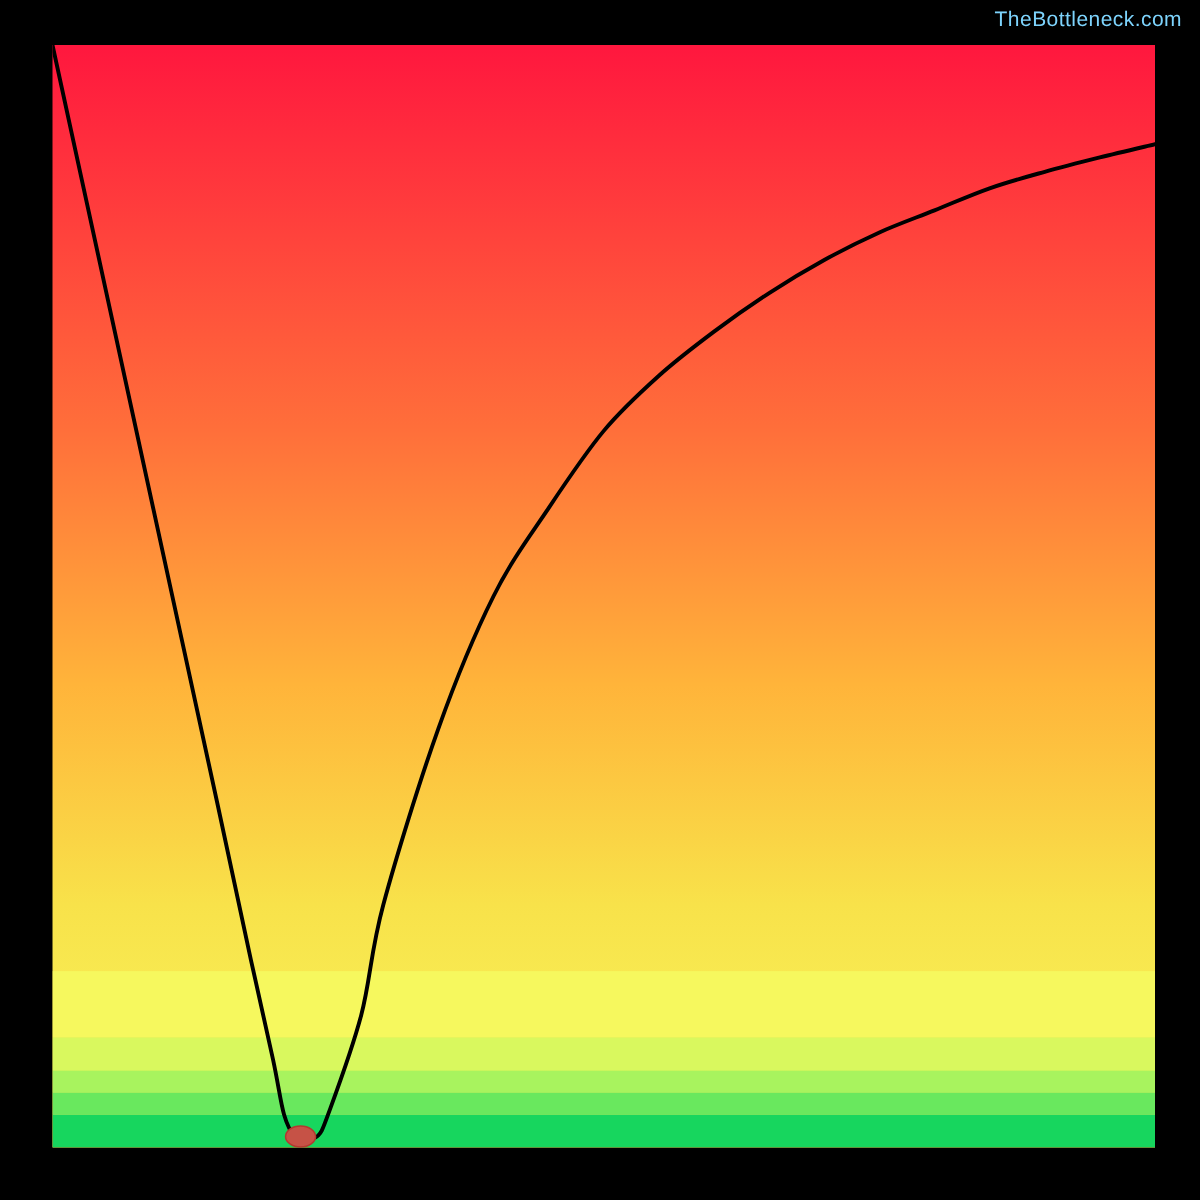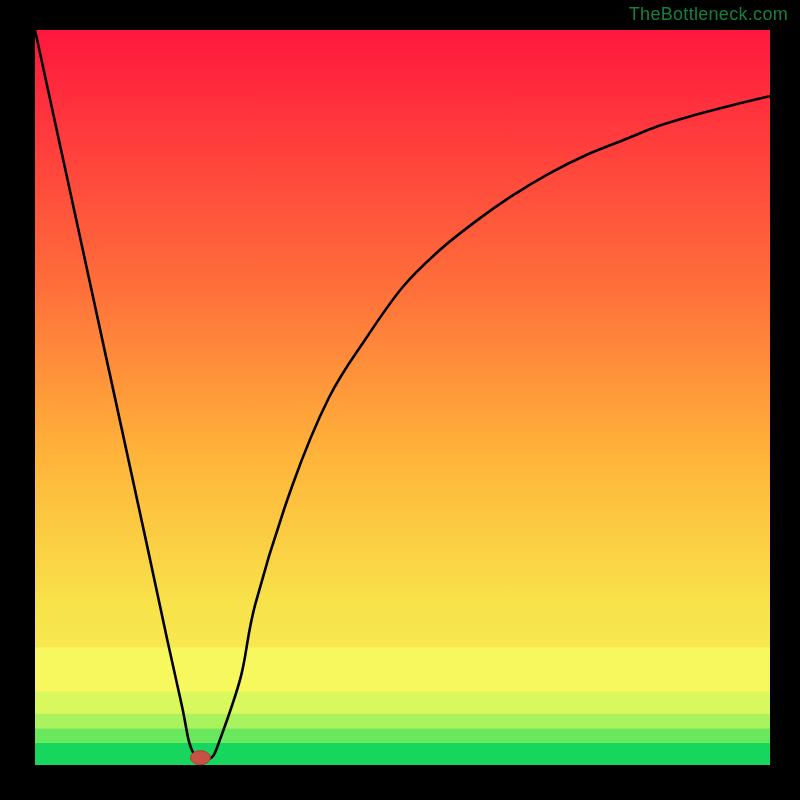--- a/index.html
+++ b/index.html
@@ -18,22 +18,22 @@
   }
   svg {
     position: absolute;
     top: 0;
     left: 0;
   }
   .watermark {
     position: absolute;
     top: 4px;
     right: 12px;
-    color: #15803d;
-    font-size: 18px;
+    color: #7dd3fc;
+    font-size: 14px;
     font-weight: 400;
     letter-spacing: 0.3px;
     user-select: none;
   }
 </style>
 </head>
 <body>
 
 <div class="canvas-wrap">
 

